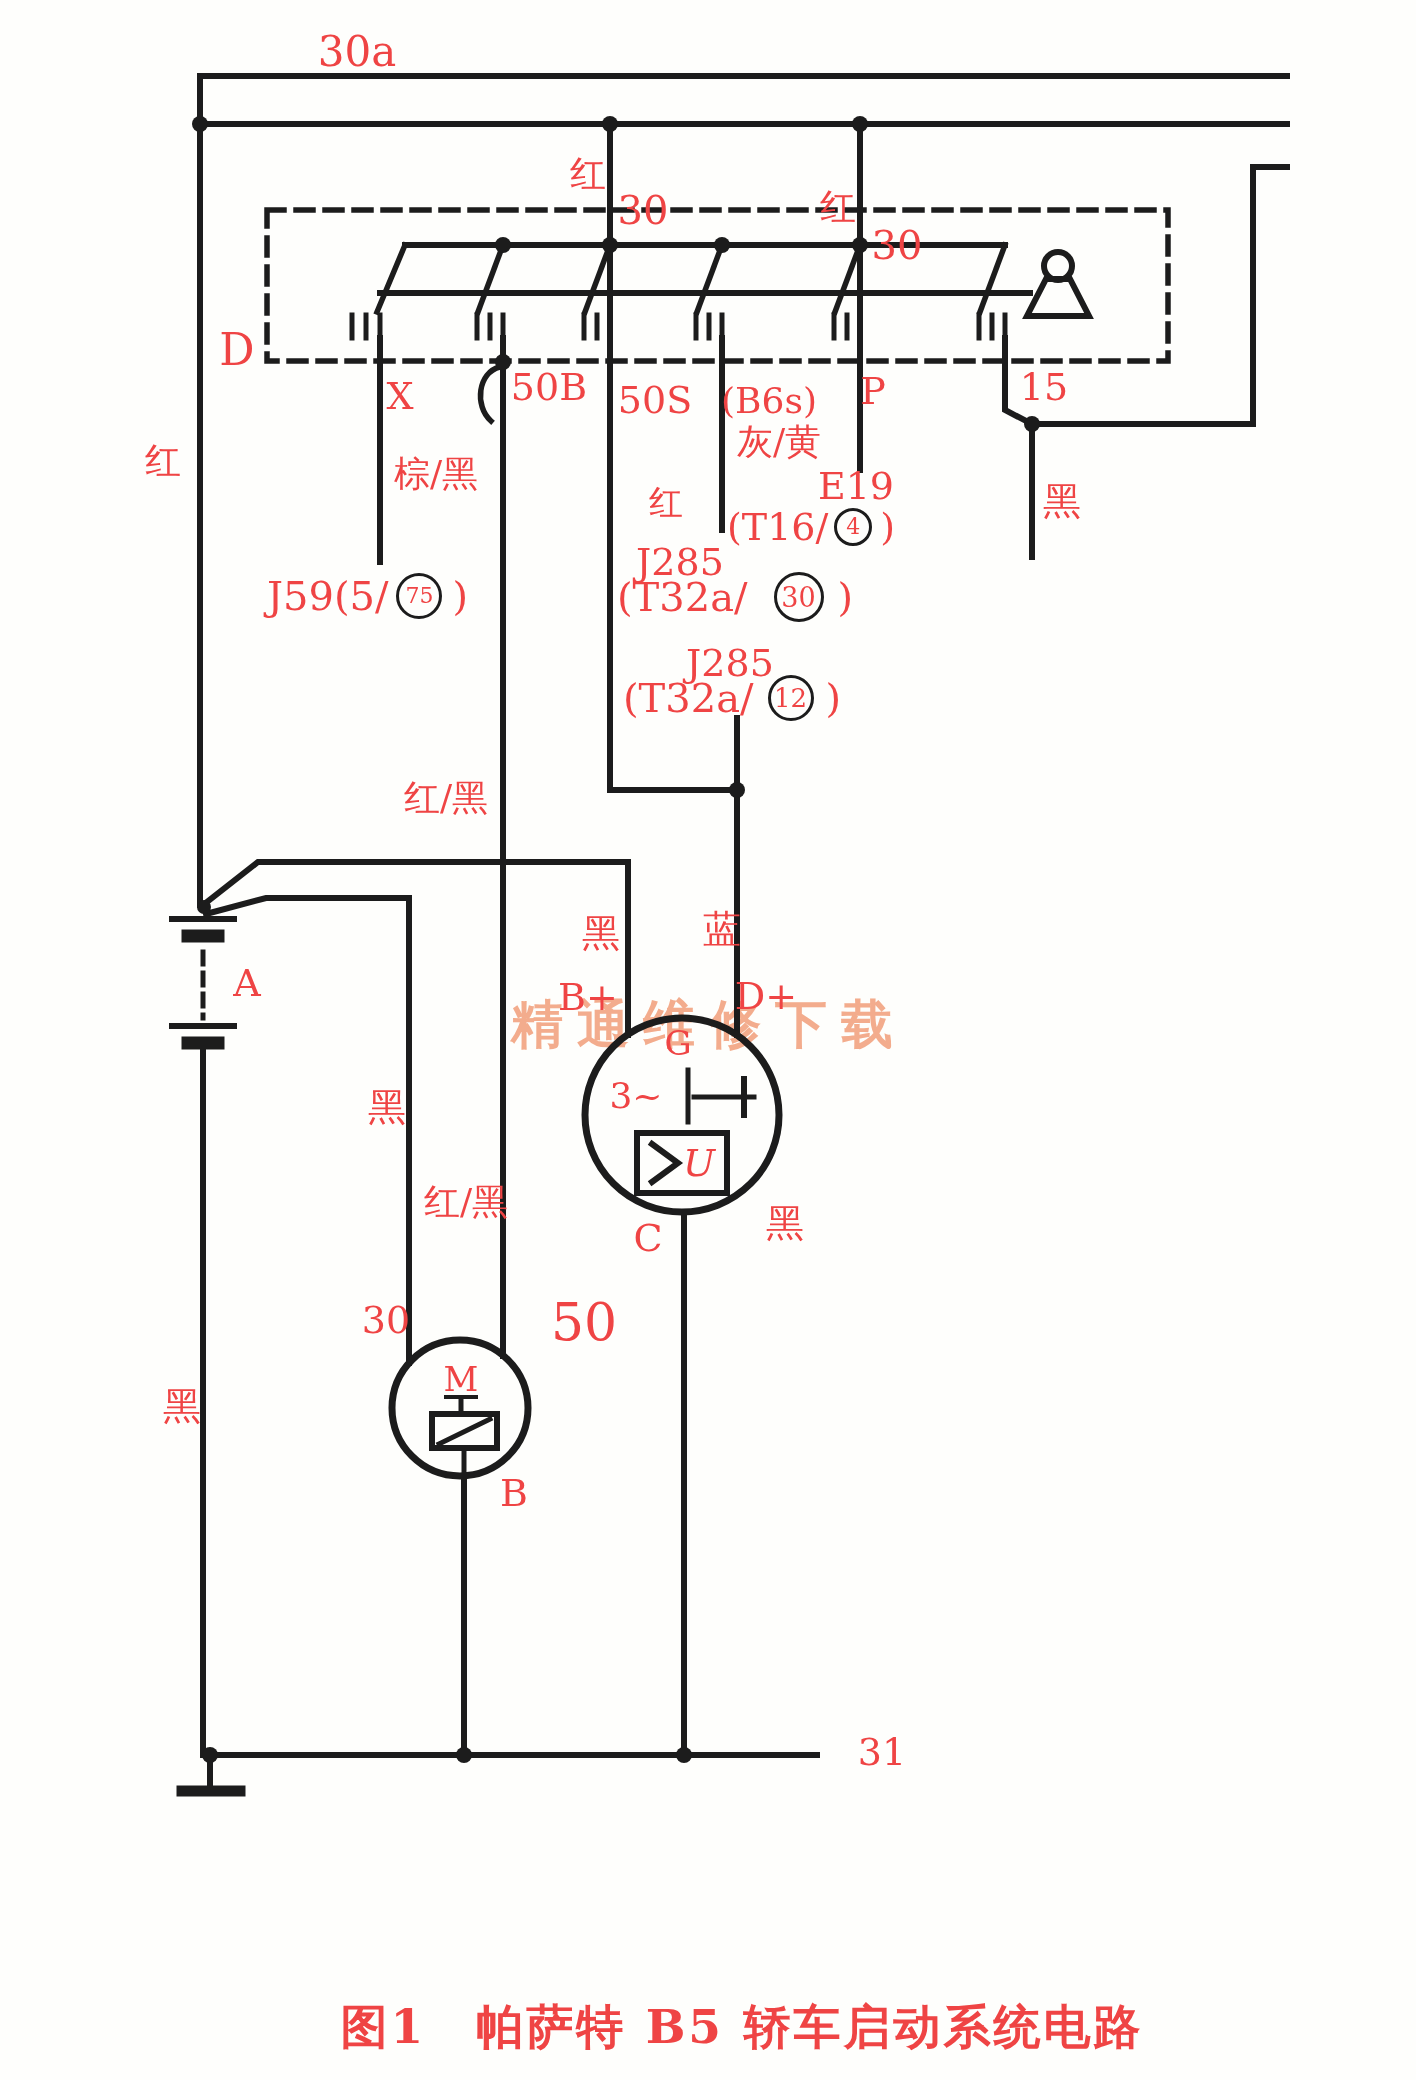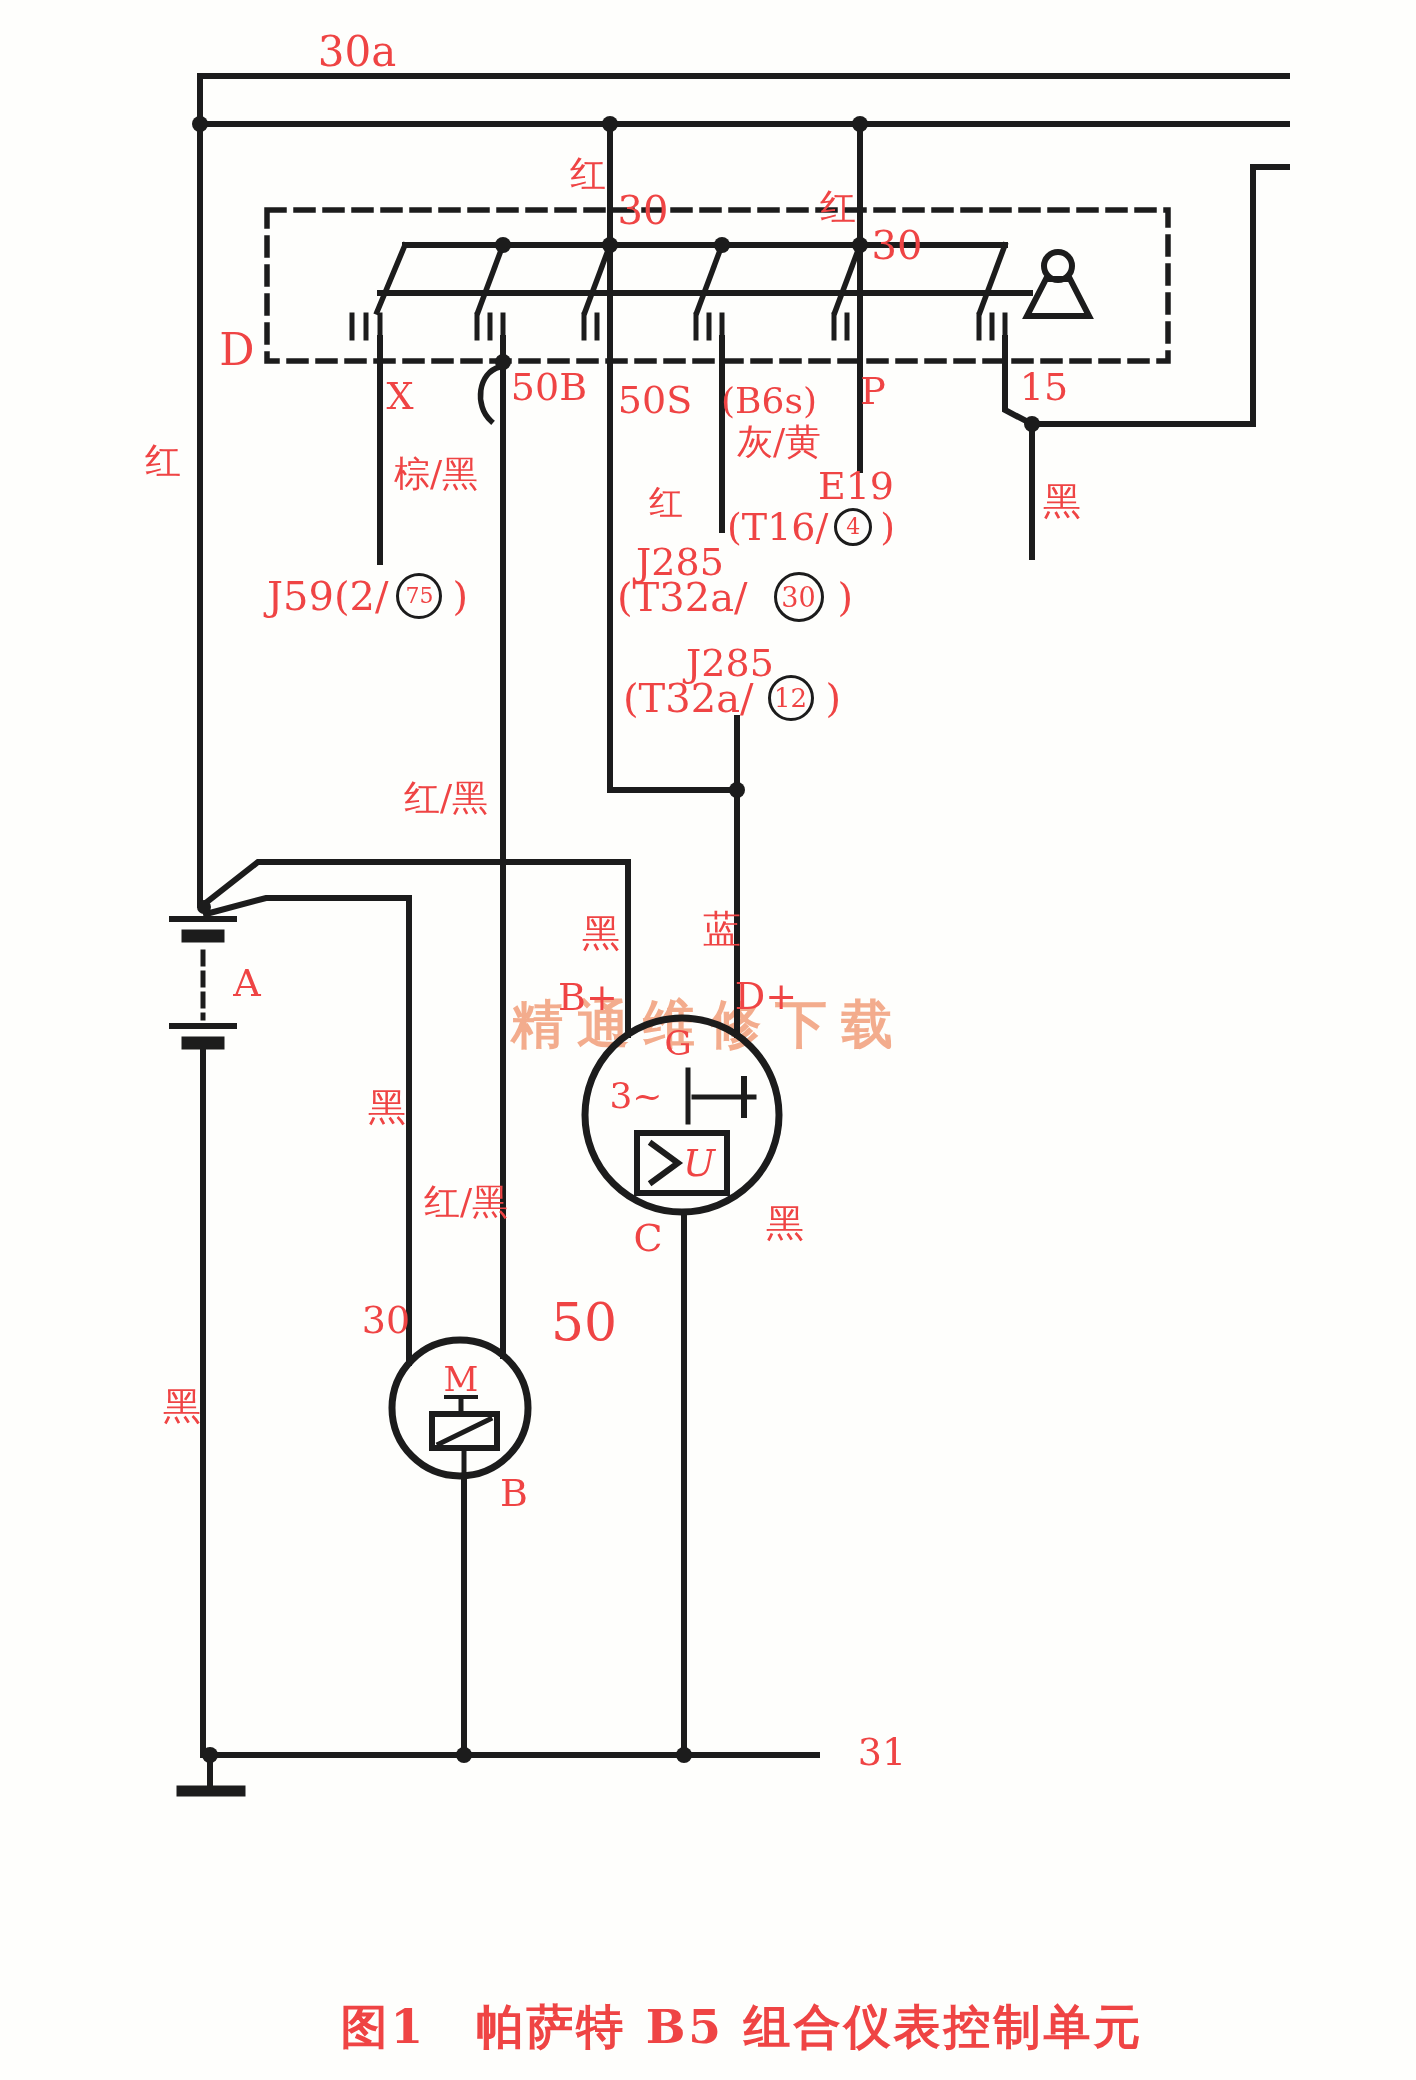--- a/index.html
+++ b/index.html
@@ -187,21 +187,21 @@
   <div class="lbl" style="left:1062px;top:501px;font-size:38px;">黑</div>
 
   <div class="lbl" style="left:856px;top:486px;font-size:38px;">E19</div>
   <div class="lbl row" style="left:727px;top:527px;font-size:38px;">
     <span>(T16/</span>
       <span class="circ c38">4</span>
       <span>)</span>
   </div>
 
   <div class="lbl row" style="left:267px;top:596px;font-size:40px;">
-    <span>J59(2/</span>
+    <span>J59(5/</span>
       <span class="circ c44">75</span>
       <span>)</span>
   </div>
 
   <div class="lbl" style="left:680px;top:562px;font-size:38px;">J285</div>
   <div class="lbl row" style="left:617px;top:597px;font-size:40px;">
     <span>(T32a/</span>
       <span class="circ c50">30</span>
       <span>)</span>
   </div>
@@ -230,15 +230,15 @@
   <div class="lbl" style="left:466px;top:1202px;font-size:36px;">红/黑</div>
   <div class="lbl" style="left:182px;top:1406px;font-size:38px;">黑</div>
 
   <div class="lbl" style="left:386px;top:1320px;font-size:38px;">30</div>
   <div class="lbl" style="left:564px;top:1322px;font-size:52px;margin-left:20px;">50</div>
   <div class="lbl" style="left:461px;top:1379px;font-size:34px;">M</div>
   <div class="lbl" style="left:514px;top:1493px;font-size:38px;">B</div>
 
   <div class="lbl" style="left:882px;top:1752px;font-size:38px;">31</div>
 
-  <div class="lbl caption" style="left:742px;top:2026px;">图1　帕萨特 B5 组合仪表控制单元</div>
+  <div class="lbl caption" style="left:742px;top:2026px;">图1　帕萨特 B5 轿车启动系统电路</div>
 
 </div>
 
 </body></html>

